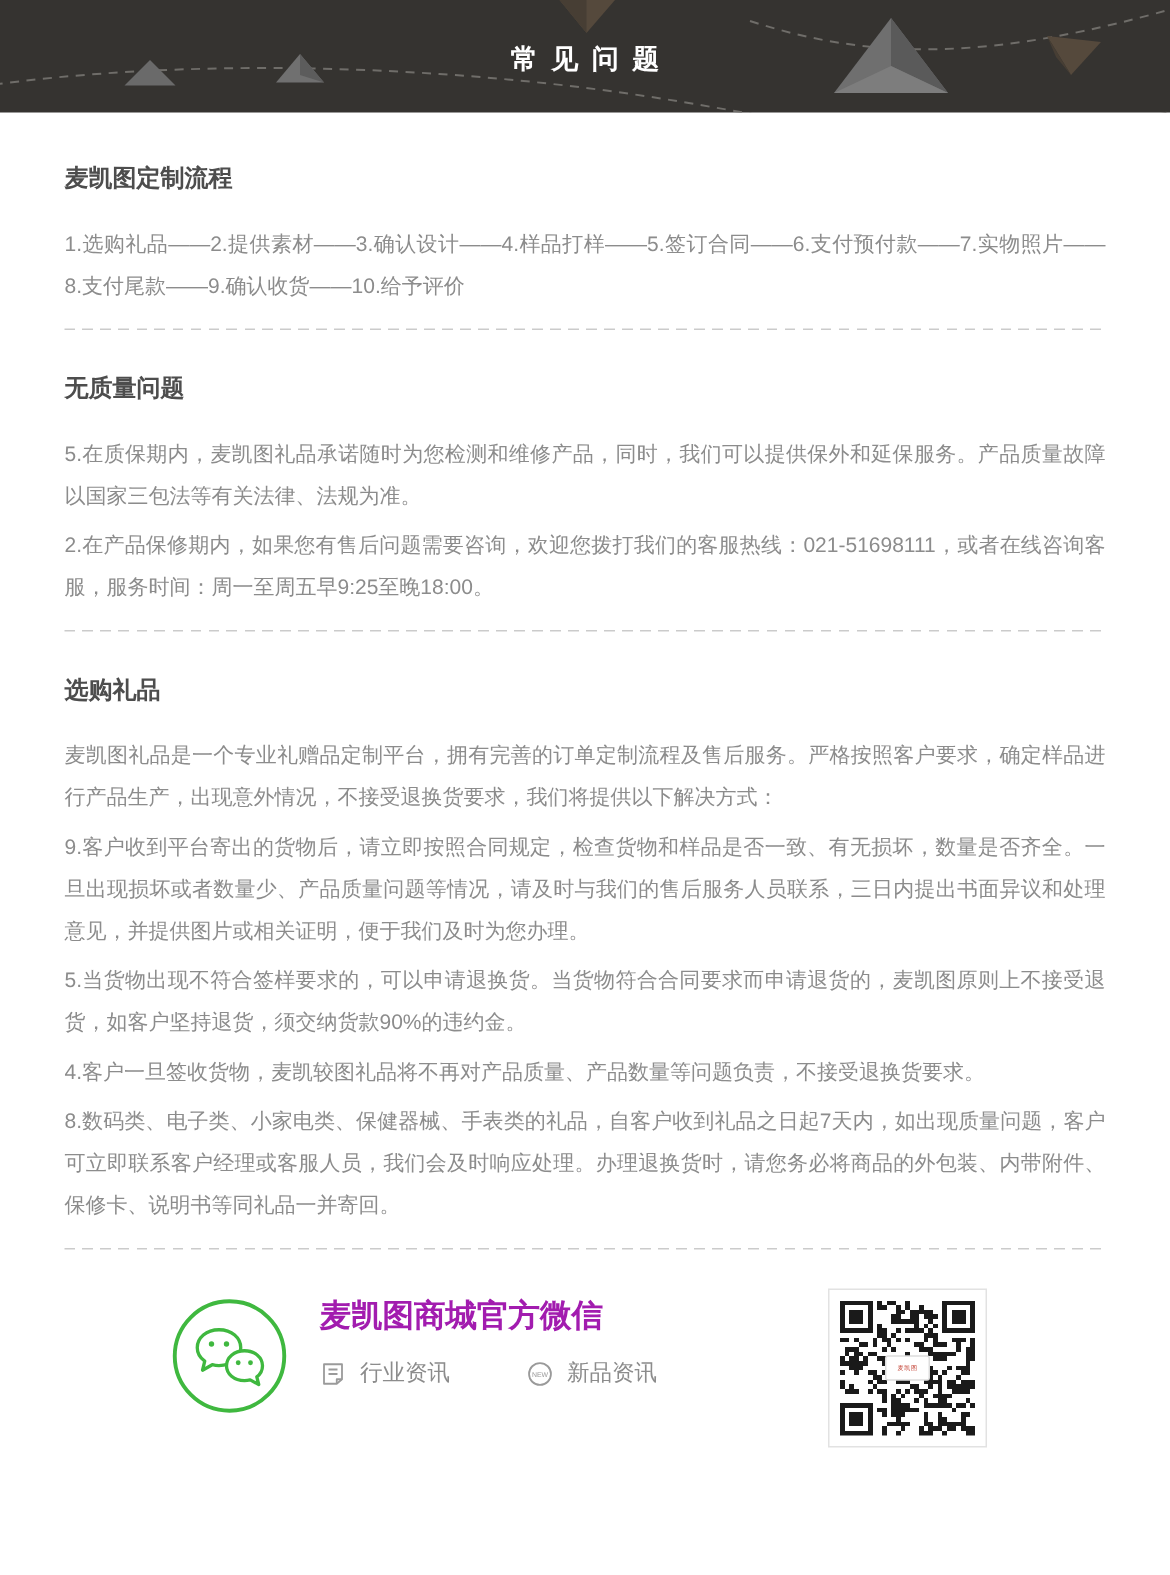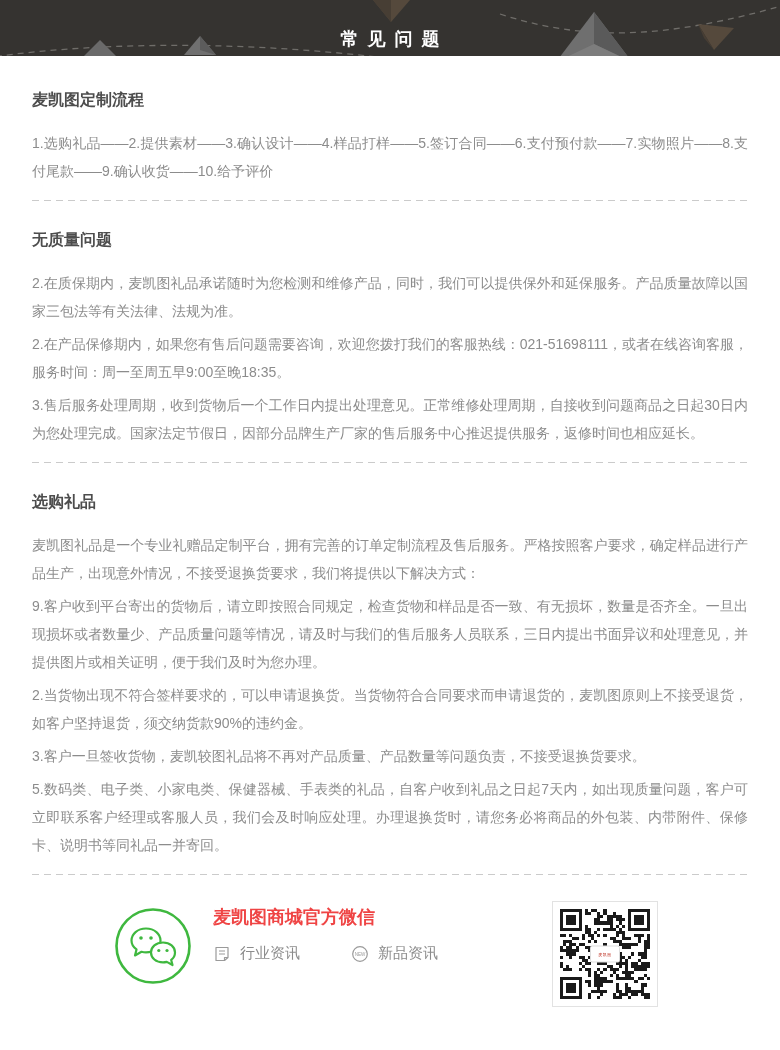--- a/index.html
+++ b/index.html
@@ -4,32 +4,32 @@
 <style>
   * { box-sizing: border-box; margin: 0; padding: 0; }
   html, body { background: #fff; }
   body {
     width: 780px; height: 1050px;
     font-family: "Liberation Sans", "DejaVu Sans", sans-serif;
     position: relative; overflow: hidden;
   }
   
   .banner {
-    position: relative; width: 780px; height: 56px;
+    position: relative; width: 780px; height: 75px;
     background: #353330; overflow: hidden;
   }
   .banner-deco { position: absolute; inset: 0; width: 780px; height: 75px; }
   .banner-title {
     position: absolute; left: 0; right: 0; top: 27px;
     text-align: center; color: #ffffff;
     font-size: 18px; font-weight: bold; letter-spacing: 9px;
     text-indent: 9px;
   }
   
-  .content { padding: 0 32px; }
+  .content { padding: 0 43px; }
   .section h2 {
     font-size: 16px; color: #4d4d4d; font-weight: bold;
     margin: 0 0 14px 0;
   }
   .section { margin-top: 29px; }
   .section.first { margin-top: 34px; }
   .section p {
     font-size: 14px; line-height: 28px; color: #8c8c8c;
     margin: 5px 0 0 0; text-align: justify;
   }
@@ -40,21 +40,21 @@
       #cbcbcb 0, #cbcbcb 7px, transparent 7px, transparent 12px);
   }
   
   .footer {
     display: flex; align-items: flex-start;
     padding: 26px 122px 0 113px;
   }
   .wechat-logo { width: 80px; height: 80px; flex: 0 0 auto; margin-top: 5px; }
   .footer-mid { margin-left: 20px; flex: 1 1 auto; padding-top: 4px; }
   .wechat-title {
-    font-size: 18px; font-weight: bold; color: #ef4444;
+    font-size: 21px; font-weight: bold; color: #a21caf;
   }
   .feature-grid {
     margin-top: 15px;
     display: grid; grid-template-columns: 138px auto;
     grid-row-gap: 12px; grid-column-gap: 0;
   }
   .feature {
     display: flex; align-items: center;
     font-size: 15px; color: #8c8c8c;
   }
@@ -108,33 +108,32 @@
 <main class="content">
 
   <section class="section first">
     <h2>麦凯图定制流程</h2>
     <p>1.选购礼品——2.提供素材——3.确认设计——4.样品打样——5.签订合同——6.支付预付款——7.实物照片——8.支付尾款——9.确认收货——10.给予评价</p>
   </section>
   <div class="divider"></div>
 
   <section class="section">
     <h2>无质量问题</h2>
-    <p>2.在质保期内，麦凯图礼品承诺随时为您检测和维修产品，同时，我们可以提供保外和延保服务。产品质量故障以国家三包法等有关法律、法规为准。</p>
-    <p>2.在产品保修期内，如果您有售后问题需要咨询，欢迎您拨打我们的客服热线：021-51698111，或者在线咨询客服，服务时间：周一至周五早9:00至晚18:35。</p>
-    <p>3.售后服务处理周期，收到货物后一个工作日内提出处理意见。正常维修处理周期，自接收到问题商品之日起30日内为您处理完成。国家法定节假日，因部分品牌生产厂家的售后服务中心推迟提供服务，返修时间也相应延长。</p>
+    <p>5.在质保期内，麦凯图礼品承诺随时为您检测和维修产品，同时，我们可以提供保外和延保服务。产品质量故障以国家三包法等有关法律、法规为准。</p>
+    <p>2.在产品保修期内，如果您有售后问题需要咨询，欢迎您拨打我们的客服热线：021-51698111，或者在线咨询客服，服务时间：周一至周五早9:25至晚18:00。</p>
   </section>
   <div class="divider"></div>
 
   <section class="section">
     <h2>选购礼品</h2>
     <p>麦凯图礼品是一个专业礼赠品定制平台，拥有完善的订单定制流程及售后服务。严格按照客户要求，确定样品进行产品生产，出现意外情况，不接受退换货要求，我们将提供以下解决方式：</p>
     <p>9.客户收到平台寄出的货物后，请立即按照合同规定，检查货物和样品是否一致、有无损坏，数量是否齐全。一旦出现损坏或者数量少、产品质量问题等情况，请及时与我们的售后服务人员联系，三日内提出书面异议和处理意见，并提供图片或相关证明，便于我们及时为您办理。</p>
-    <p>2.当货物出现不符合签样要求的，可以申请退换货。当货物符合合同要求而申请退货的，麦凯图原则上不接受退货，如客户坚持退货，须交纳货款90%的违约金。</p>
-    <p>3.客户一旦签收货物，麦凯较图礼品将不再对产品质量、产品数量等问题负责，不接受退换货要求。</p>
-    <p>5.数码类、电子类、小家电类、保健器械、手表类的礼品，自客户收到礼品之日起7天内，如出现质量问题，客户可立即联系客户经理或客服人员，我们会及时响应处理。办理退换货时，请您务必将商品的外包装、内带附件、保修卡、说明书等同礼品一并寄回。</p>
+    <p>5.当货物出现不符合签样要求的，可以申请退换货。当货物符合合同要求而申请退货的，麦凯图原则上不接受退货，如客户坚持退货，须交纳货款90%的违约金。</p>
+    <p>4.客户一旦签收货物，麦凯较图礼品将不再对产品质量、产品数量等问题负责，不接受退换货要求。</p>
+    <p>8.数码类、电子类、小家电类、保健器械、手表类的礼品，自客户收到礼品之日起7天内，如出现质量问题，客户可立即联系客户经理或客服人员，我们会及时响应处理。办理退换货时，请您务必将商品的外包装、内带附件、保修卡、说明书等同礼品一并寄回。</p>
   </section>
   <div class="divider"></div>
 
 </main>
 
 <footer class="footer">
 
   <svg class="wechat-logo" viewBox="0 0 80 80" aria-hidden="true">
     <circle cx="40" cy="40" r="36.5" fill="none" stroke="#3fb83f" stroke-width="2.6"></circle>
     <g stroke="#3fb83f" stroke-width="2.2" fill="#ffffff" stroke-linejoin="round">

